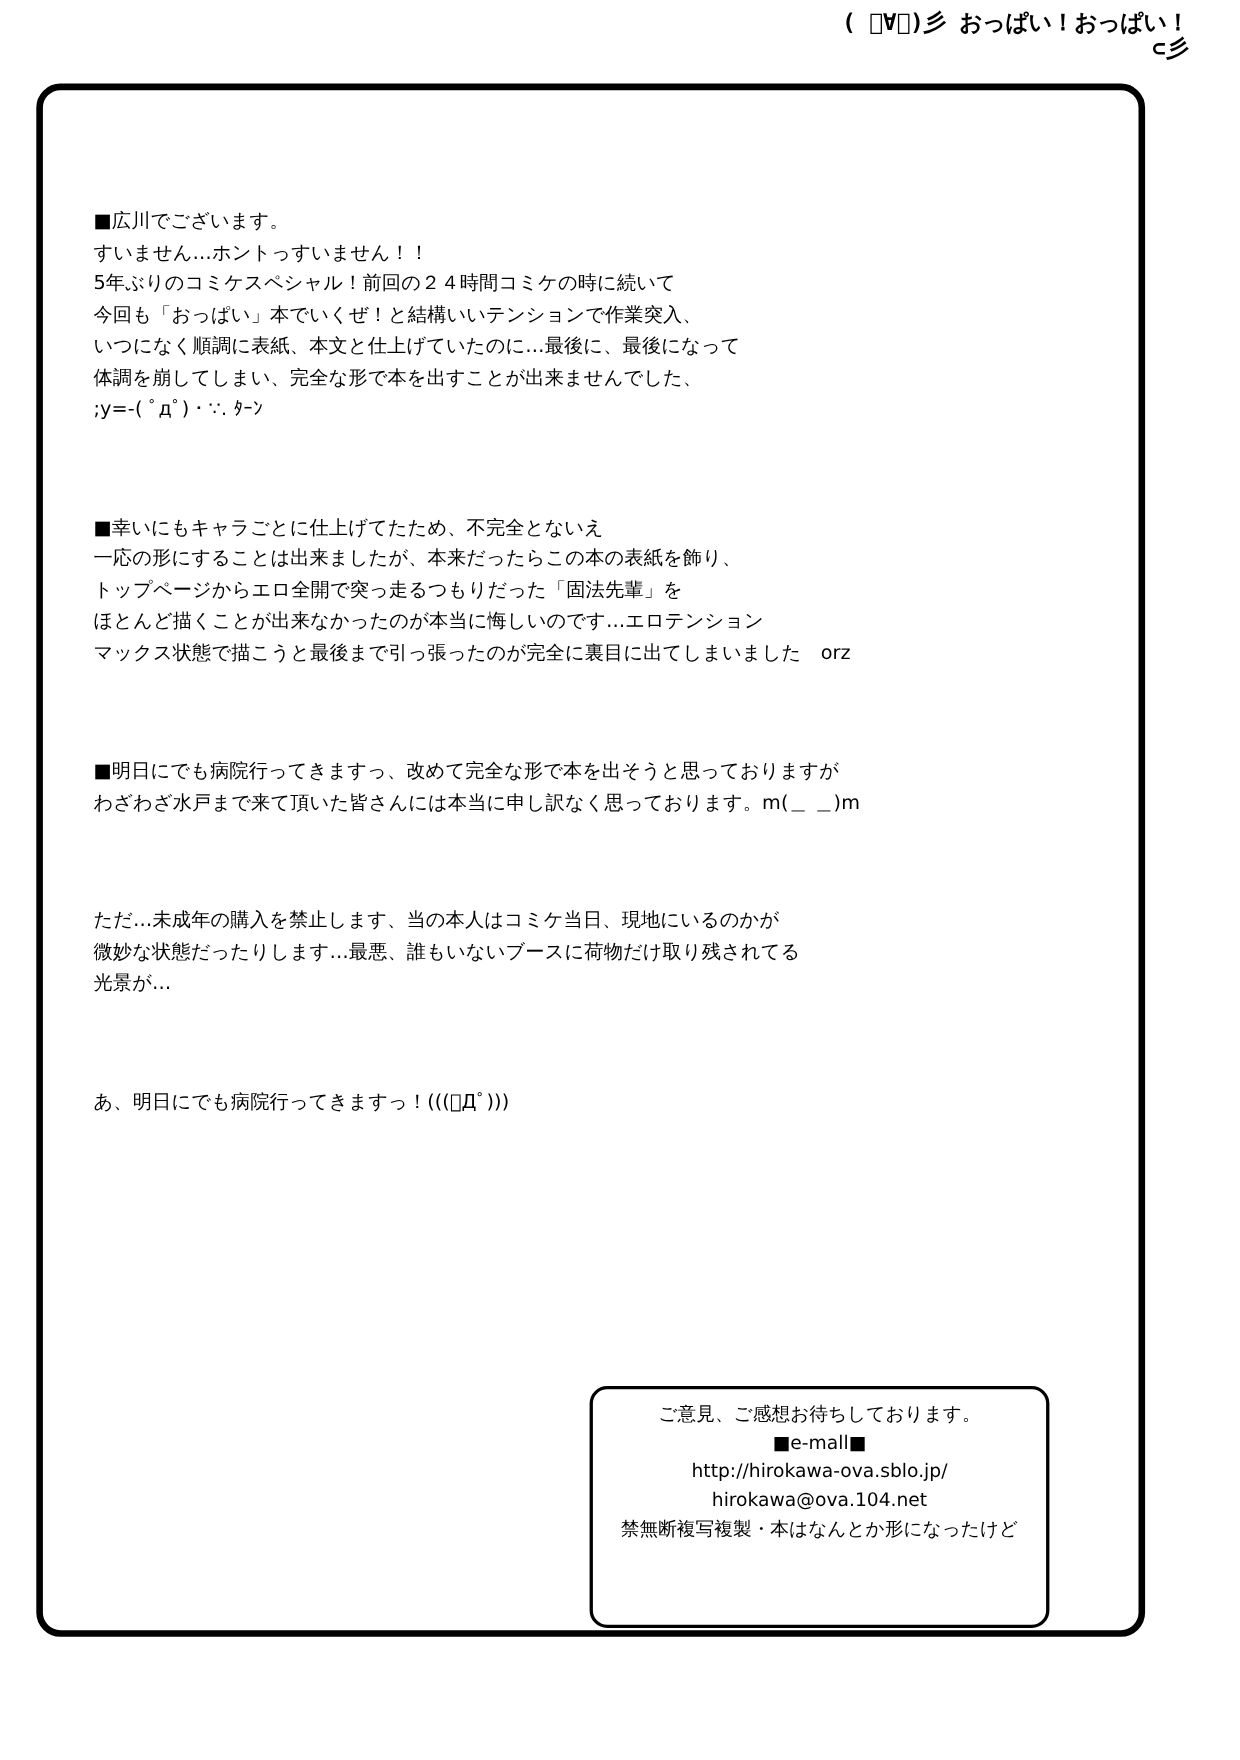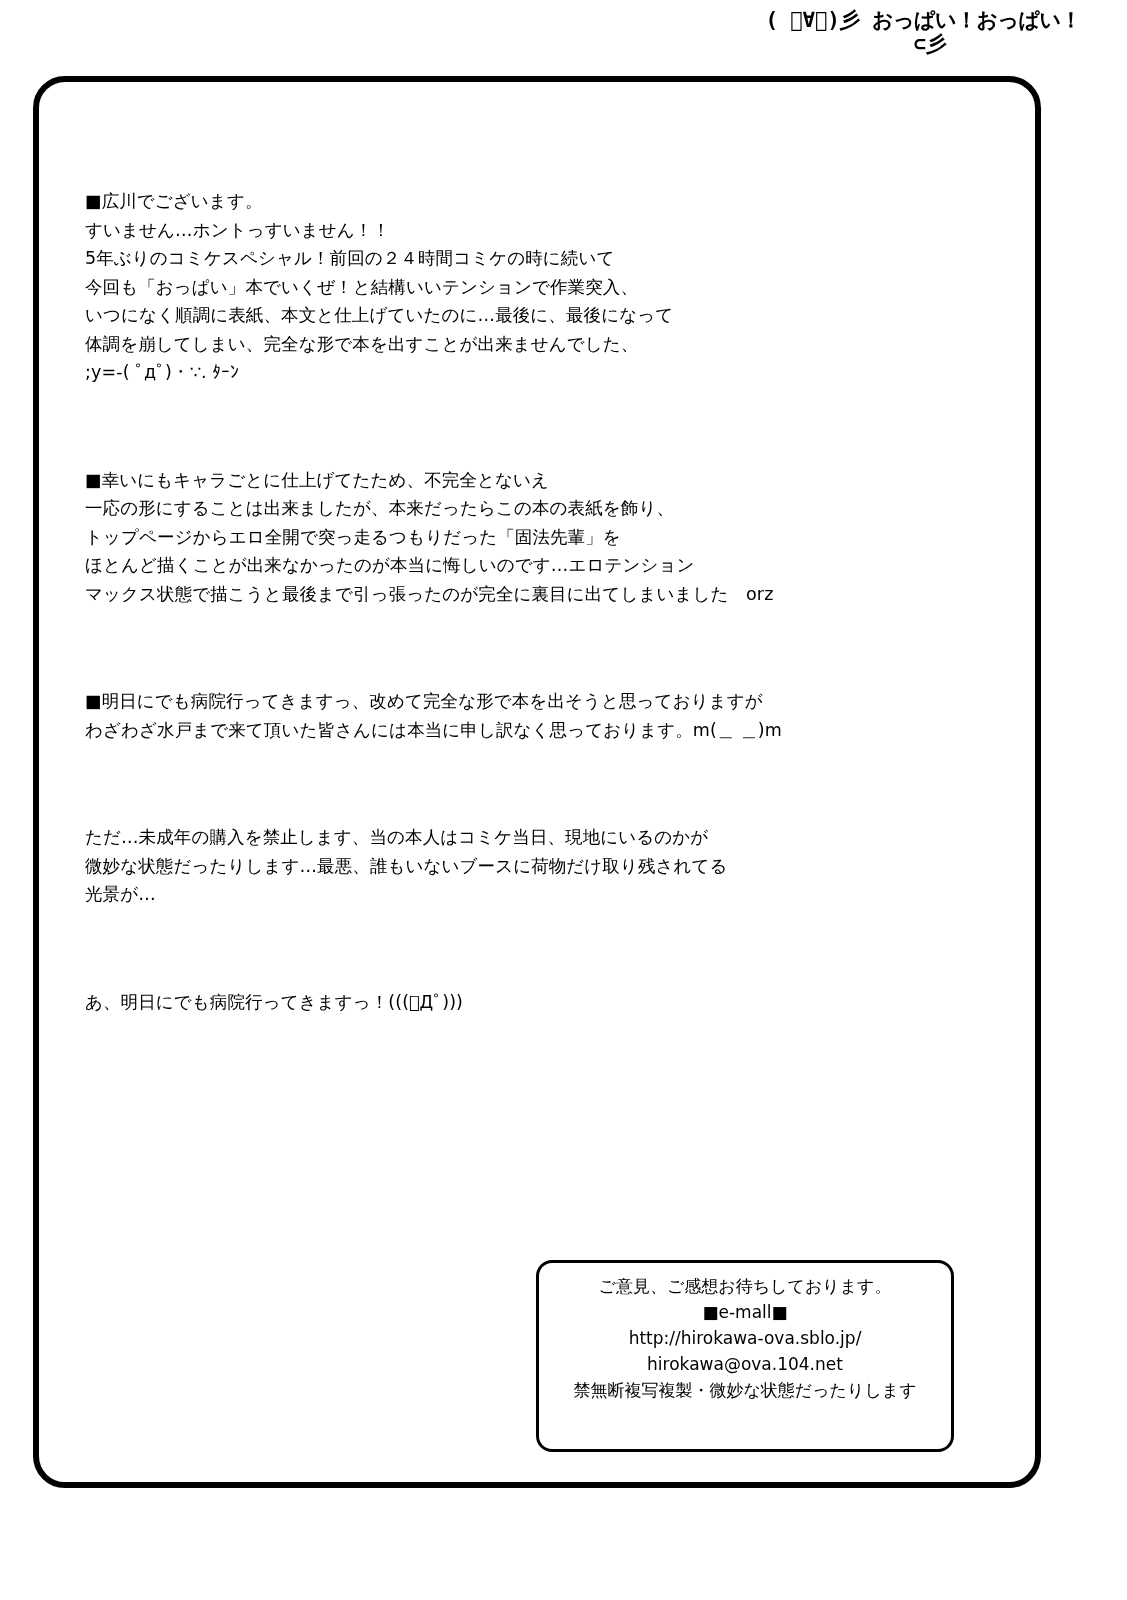--- a/index.html
+++ b/index.html
@@ -14,21 +14,21 @@
     font-family: "Liberation Sans", sans-serif;
     color: #000000;
     overflow: hidden;
   }
 
   
   .top-banner {
     position: absolute;
     top: 8px;
     right: 46px;
-    text-align: center;
+    text-align: right;
     line-height: 1.15;
   }
   .top-banner .kao-line1 {
     font-family: "DejaVu Sans Mono", monospace;
     font-size: 21px;
     font-weight: bold;
     letter-spacing: -0.5px;
     white-space: pre;
   }
   .top-banner .kao-line2 {
@@ -40,21 +40,21 @@
   }
 
   
   .page-frame {
     position: absolute;
     left: 33px;
     top: 76px;
     width: 1008px;
     height: 1412px;
     border: 6px solid #000000;
-    border-radius: 32px;
+    border-radius: 22px;
     box-sizing: border-box;
     background: #ffffff;
   }
 
   .body-text {
     position: absolute;
     left: 46px;
     top: 48px;
     right: 30px;
     font-size: 17.5px;
@@ -68,21 +68,21 @@
     white-space: pre-wrap;
   }
   .para:last-child { margin-bottom: 0; }
 
   
   .colophon {
     position: absolute;
     left: 497px;
     top: 1178px;
     width: 418px;
-    height: 192px;
+    height: 220px;
     border: 3px solid #000000;
     border-radius: 16px;
     box-sizing: border-box;
     background: #ffffff;
     text-align: center;
     padding-top: 10px;
   }
   .colophon div {
     font-family: "DejaVu Sans", sans-serif;
     font-size: 17px;
@@ -119,16 +119,16 @@
 微妙な状態だったりします…最悪、誰もいないブースに荷物だけ取り残されてる
 光景が…</p>
     <p class="para">あ、明日にでも病院行ってきますっ！(((ﾟДﾟ)))</p>
   </div>
 
   <div class="colophon">
     <div>ご意見、ご感想お待ちしております。</div>
     <div>■e-mall■</div>
     <div>http://hirokawa-ova.sblo.jp/</div>
     <div>hirokawa@ova.104.net</div>
-    <div>禁無断複写複製・微妙な状態だったりします</div>
+    <div>禁無断複写複製・本はなんとか形になったけど</div>
   </div>
 
 </div>
 
 </body></html>

